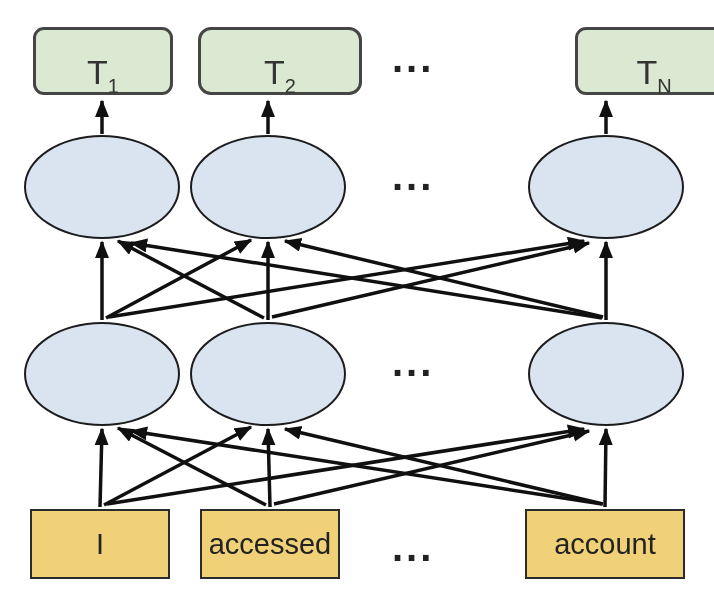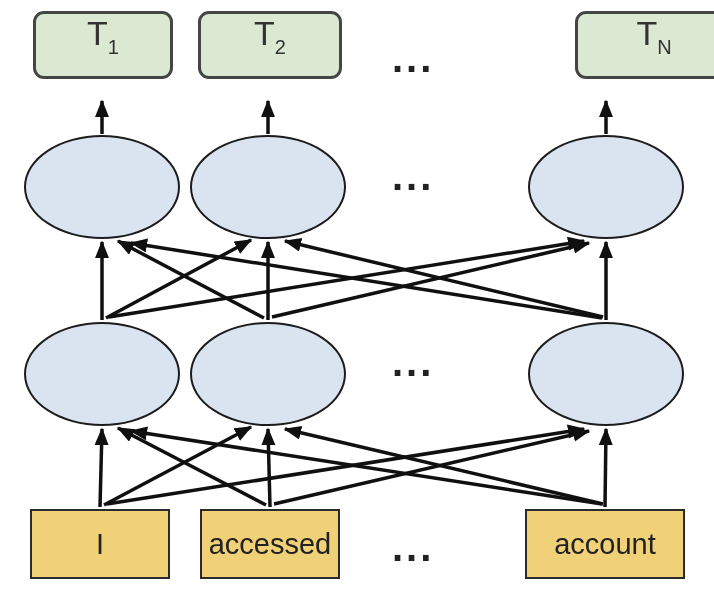--- a/index.html
+++ b/index.html
@@ -10,23 +10,23 @@
   }
   html,body{margin:0;padding:0;background:#ffffff;}
   .stage{
     position:relative;width:714px;height:606px;background:#ffffff;overflow:hidden;
     font-family:"Liberation Sans","DejaVu Sans",sans-serif;
   }
   .wires{position:absolute;left:0;top:0;}
   .wires line{stroke:var(--arrow);stroke-width:3.5;}
   .wires .head{fill:var(--arrow);}
   .tbox{
-    position:absolute;top:11px;height:68px;box-sizing:border-box;
+    position:absolute;top:27px;height:68px;box-sizing:border-box;
     background:var(--output-fill);border:3px solid var(--output-border);border-radius:11px;
-    display:flex;align-items:flex-start;justify-content:center;
+    display:flex;align-items:flex-end;justify-content:center;
     font-size:34px;color:var(--label-text);
   }
   .tbox .sub{font-size:20px;vertical-align:-9px;line-height:0;}
   .ell{
     position:absolute;width:156px;height:104px;box-sizing:border-box;
     background:var(--hidden-fill);border:2.5px solid var(--hidden-border);border-radius:50%;
   }
   .wbox{
     position:absolute;top:509px;height:70px;box-sizing:border-box;
     background:var(--input-fill);border:2.5px solid var(--input-border);
@@ -71,21 +71,21 @@
     <line x1="270" y1="507" x2="268" y2="429" marker-end="url(#ah)"></line>
     <line x1="274" y1="504" x2="589" y2="431" marker-end="url(#ah)"></line>
     <line x1="602" y1="504" x2="131" y2="431" marker-end="url(#ah)"></line>
     <line x1="603" y1="504" x2="285" y2="429" marker-end="url(#ah)"></line>
     <line x1="605" y1="507" x2="606" y2="429" marker-end="url(#ah)"></line>
   </svg>
 
   <div class="tbox" style="left:33px;width:140px;">
     <span><span>T</span><span class="sub">1</span></span>
   </div>
-  <div class="tbox" style="left:198px;width:144px;">
+  <div class="tbox" style="left:198px;width:164px;border-radius:13px;">
     <span><span>T</span><span class="sub">2</span></span>
   </div>
   <div class="tbox" style="left:527px;width:158px;margin-left:48px;">
     <span><span>T</span><span class="sub">N</span></span>
   </div>
 
   <div class="ell" style="left:24px;top:135px;"></div>
   <div class="ell" style="left:190px;top:135px;"></div>
   <div class="ell" style="left:528px;top:135px;"></div>
 

